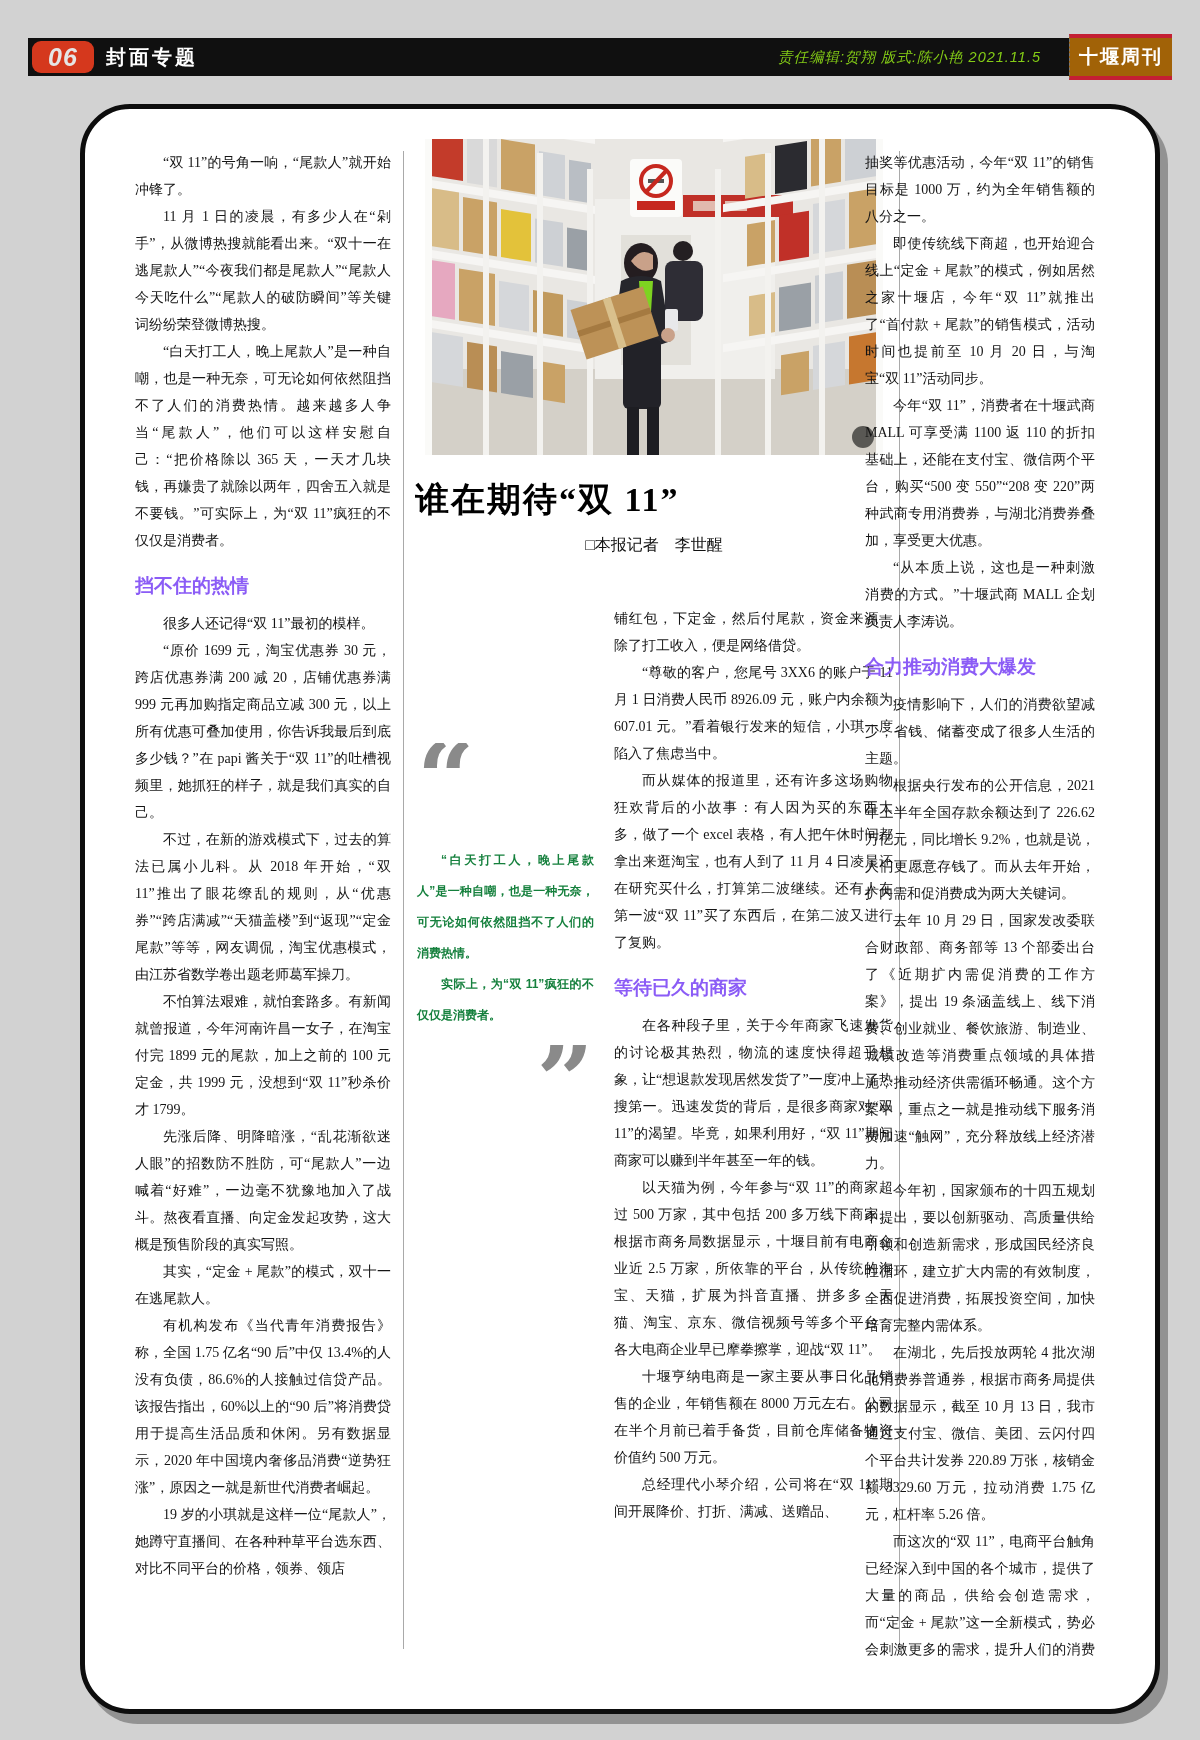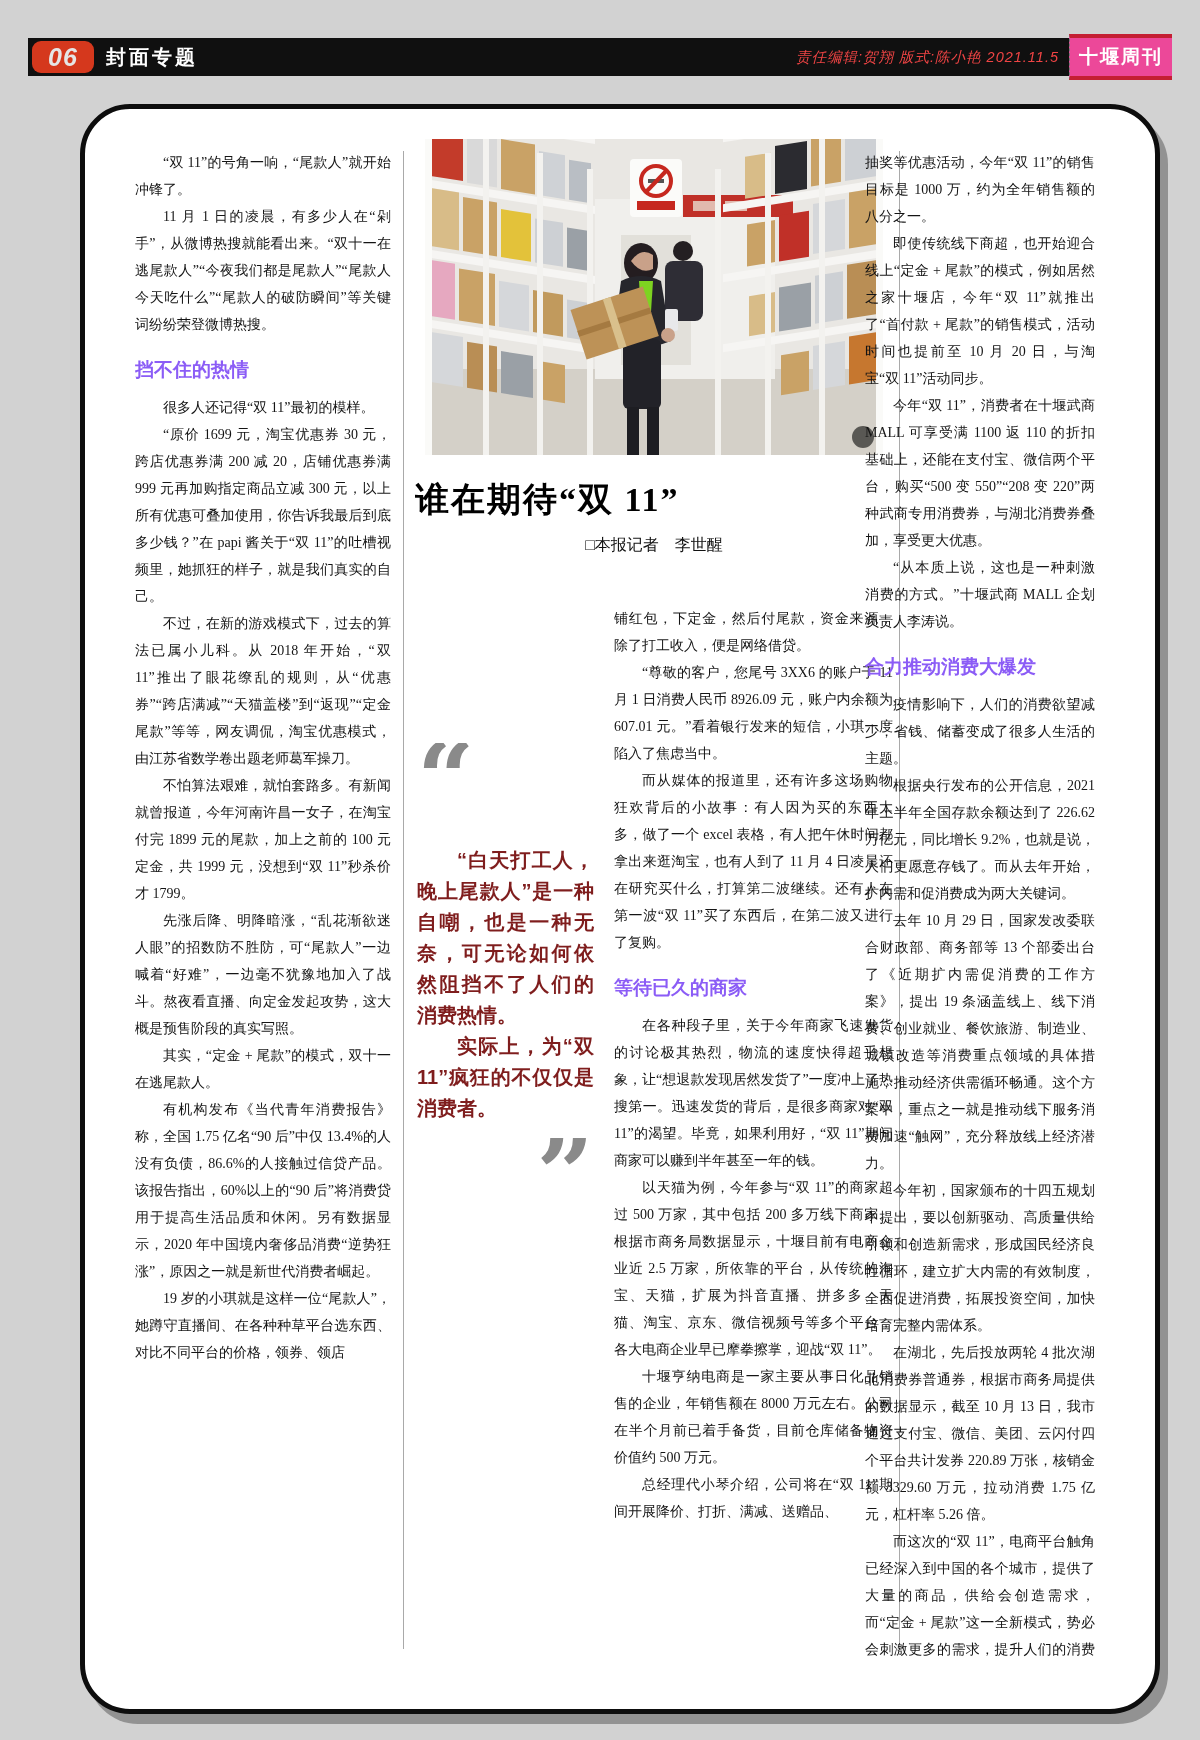--- a/index.html
+++ b/index.html
@@ -19,26 +19,26 @@
     margin-left:4px;height:32px;min-width:62px;border-radius:9px;
     background:#d5381d;color:#e5e5e5;display:flex;align-items:center;justify-content:center;
     font-family:"Liberation Sans",sans-serif;font-size:25px;font-weight:bold;font-style:italic;
     letter-spacing:1px;
   }
   .section-title{
     margin-left:12px;color:#fff;font-family:"Liberation Sans",sans-serif;
     font-size:20px;font-weight:bold;letter-spacing:3px;
   }
   .credits{
-    margin-left:auto;color:#ef4444;font-style:italic;
+    margin-left:auto;color:#84cc16;font-style:italic;
     font-family:"Liberation Sans",sans-serif;font-size:14.5px;letter-spacing:1px;
-    padding-right:10px;
+    padding-right:28px;
   }
   .masthead{
-    height:38px;background:#ec4899;border-top:4px solid #c41f33;border-bottom:4px solid #c41f33;
+    height:38px;background:#a16207;border-top:4px solid #c41f33;border-bottom:4px solid #c41f33;
     display:flex;align-items:center;padding:0 9px;margin-top:0;
     border-left:1px dashed #777;
     color:#fff;font-weight:bold;font-size:19px;letter-spacing:2px;
     font-family:"Liberation Serif",serif;
   }
   
   .frame{
     position:absolute;left:80px;top:104px;width:1070px;height:1600px;
     background:#fff;border:5px solid #0d0d0d;border-radius:50px;
     box-shadow:8px 10px 0 rgba(0,0,0,0.30);
@@ -76,40 +76,41 @@
   .quote-col{width:185px;flex:none;padding:188px 6px 0 2px;box-sizing:border-box;}
   .quote-mark{
     font-family:"DejaVu Serif",serif;color:#8a8a8a;font-weight:bold;
     font-size:100px;line-height:70px;height:76px;overflow:hidden;
   }
   .quote-open{text-align:left;}
   .quote-close{text-align:right;margin-top:14px;}
   .quote-text{
     margin-top:26px;
     font-family:"Liberation Sans",sans-serif;font-weight:bold;
-    font-size:20px;line-height:31px;text-align:justify;color:#7f1d1d;
+    font-size:12px;line-height:31px;text-align:justify;color:#15803d;
   }
   .quote-text .para{margin:0;}
   .mid-text{flex:1;margin-left:14px;padding-top:50px;font-size:14px;line-height:27px;text-align:justify;}
 </style>
 </head>
 <body>
 
 <div class="topbar">
   <div class="page-badge">06</div>
   <div class="section-title">封面专题</div>
   <div class="credits">责任编辑:贺翔  版式:陈小艳  2021.11.5</div>
   <div class="masthead">十堰周刊</div>
 </div>
 
 <div class="frame">
 
   <div class="col col-left">
       <p class="para">“双 11”的号角一响，“尾款人”就开始冲锋了。</p>
       <p class="para">11 月 1 日的凌晨，有多少人在“剁手”，从微博热搜就能看出来。“双十一在逃尾款人”“今夜我们都是尾款人”“尾款人今天吃什么”“尾款人的破防瞬间”等关键词纷纷荣登微博热搜。</p>
+      <p class="para">“白天打工人，晚上尾款人”是一种自嘲，也是一种无奈，可无论如何依然阻挡不了人们的消费热情。越来越多人争当“尾款人”，他们可以这样安慰自己：“把价格除以 365 天，一天才几块钱，再嫌贵了就除以两年，四舍五入就是不要钱。”可实际上，为“双 11”疯狂的不仅仅是消费者。</p>
       <p class="subhead">挡不住的热情</p>
       <p class="para">很多人还记得“双 11”最初的模样。</p>
       <p class="para">“原价 1699 元，淘宝优惠券 30 元，跨店优惠券满 200 减 20，店铺优惠券满 999 元再加购指定商品立减 300 元，以上所有优惠可叠加使用，你告诉我最后到底多少钱？”在 papi 酱关于“双 11”的吐槽视频里，她抓狂的样子，就是我们真实的自己。</p>
       <p class="para">不过，在新的游戏模式下，过去的算法已属小儿科。从 2018 年开始，“双 11”推出了眼花缭乱的规则，从“优惠券”“跨店满减”“天猫盖楼”到“返现”“定金尾款”等等，网友调侃，淘宝优惠模式，由江苏省数学卷出题老师葛军操刀。</p>
       <p class="para">不怕算法艰难，就怕套路多。有新闻就曾报道，今年河南许昌一女子，在淘宝付完 1899 元的尾款，加上之前的 100 元定金，共 1999 元，没想到“双 11”秒杀价才 1799。</p>
       <p class="para">先涨后降、明降暗涨，“乱花渐欲迷人眼”的招数防不胜防，可“尾款人”一边喊着“好难”，一边毫不犹豫地加入了战斗。熬夜看直播、向定金发起攻势，这大概是预售阶段的真实写照。</p>
       <p class="para">其实，“定金 + 尾款”的模式，双十一在逃尾款人。</p>
       <p class="para">有机构发布《当代青年消费报告》称，全国 1.75 亿名“90 后”中仅 13.4%的人没有负债，86.6%的人接触过信贷产品。该报告指出，60%以上的“90 后”将消费贷用于提高生活品质和休闲。另有数据显示，2020 年中国境内奢侈品消费“逆势狂涨”，原因之一就是新世代消费者崛起。</p>
       <p class="para">19 岁的小琪就是这样一位“尾款人”，她蹲守直播间、在各种种草平台选东西、对比不同平台的价格，领券、领店</p>
     </div>

